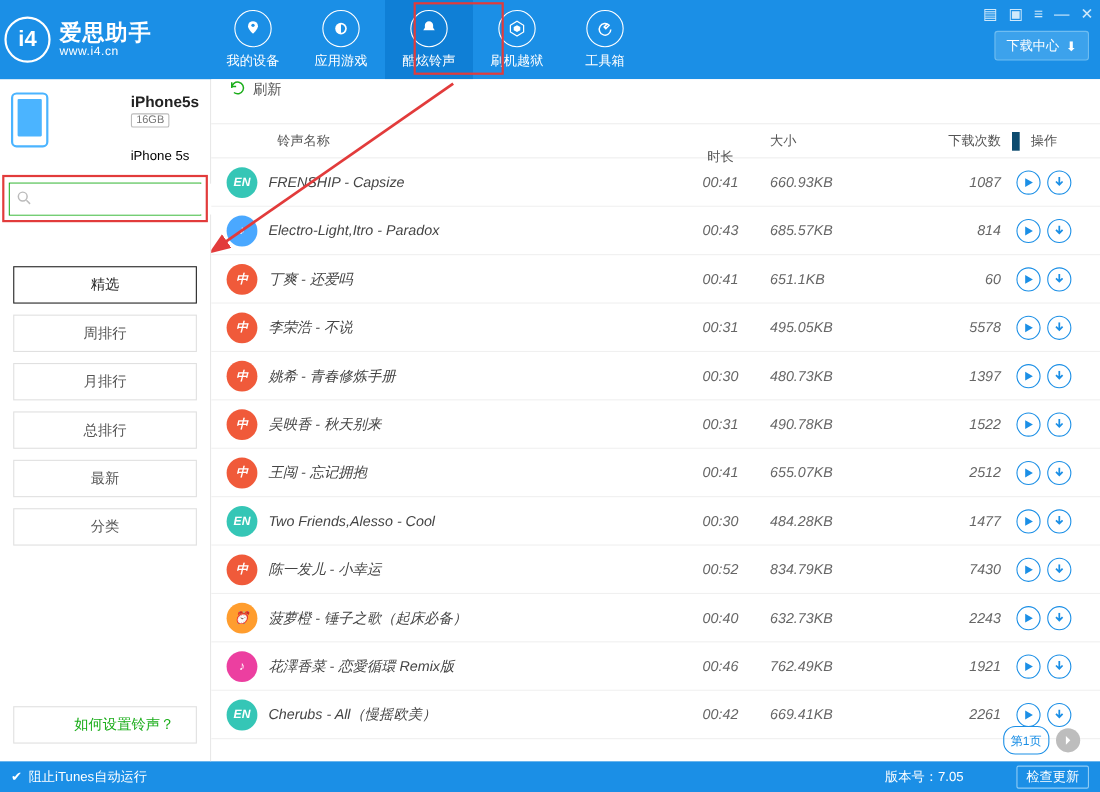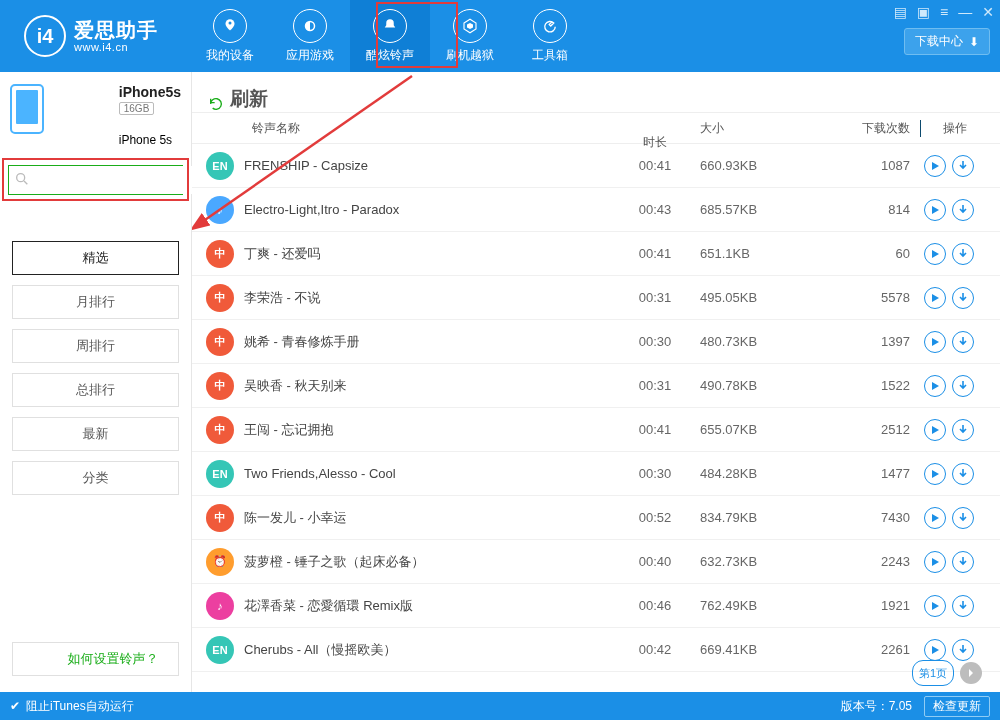--- a/index.html
+++ b/index.html
@@ -1,20 +1,20 @@
 <!DOCTYPE html>
 <html><head>
 <meta charset="utf-8">
 <style>
   * { margin: 0; padding: 0; box-sizing: border-box; font-family: "Microsoft YaHei", Arial, sans-serif; }
   body { width: 1000px; height: 720px; overflow: hidden; background: #f5f5f5; font-size: 13px; color: #333; }
 
   
   .header { height: 72px; background: linear-gradient(#1b8fe6, #1b8fe6); display: flex; align-items: center; position: relative; }
-  .logo-area { width: 190px; display: flex; align-items: center; padding-left: 24px; gap: 8px; }
+  .logo-area { width: 190px; display: flex; align-items: center; padding-left: 4px; gap: 8px; }
   .logo-circle { width: 42px; height: 42px; border: 2px solid #fff; border-radius: 50%; display: flex; align-items: center; justify-content: center; color: #fff; font-size: 20px; font-weight: bold; }
   .logo-text { color: #fff; line-height: 1.1; }
   .logo-text .cn { font-size: 20px; font-weight: bold; letter-spacing: 1px; }
   .logo-text .url { font-size: 11px; letter-spacing: .5px; }
 
   .nav-tabs { display: flex; height: 100%; }
   .nav-tab { width: 80px; height: 100%; display: flex; flex-direction: column; align-items: center; justify-content: center; color: #fff; cursor: pointer; gap: 4px; }
   .nav-tab.active { background: #0f7fd6; }
   .nav-tab .icon-ring { width: 34px; height: 34px; border: 1.5px solid #fff; border-radius: 50%; display: flex; align-items: center; justify-content: center; }
   .nav-tab .icon-ring svg { width: 18px; height: 18px; fill: #fff; }
@@ -44,31 +44,31 @@
   .search-btn { width: 44px; background: #1aad19; color: #fff; display: flex; align-items: center; justify-content: center; font-size: 13px; cursor: pointer; }
 
   .side-menu { display: flex; flex-direction: column; gap: 10px; padding: 0 12px; margin-top: 32px; }
   .side-item { height: 34px; border: 1px solid #e0e0e0; display: flex; align-items: center; justify-content: center; font-size: 13px; color: #555; cursor: pointer; background: #fff; }
   .side-item.active { border: 1px solid #222; color: #222; font-weight: 500; }
 
   .help-link { margin: auto 12px 16px; height: 34px; border: 1px solid #e0e0e0; display: flex; align-items: center; justify-content: center; font-size: 13px; color: #1aad19; cursor: pointer; padding-left: 35px; }
 
   
   .main { flex: 1; background: #fff; display: flex; flex-direction: column; position: relative; }
-  .refresh-bar { height: 40px; display: flex; align-items: flex-end; padding: 0 16px; gap: 6px; color: #555; font-size: 19px; cursor: pointer; font-weight: bold; }
+  .refresh-bar { height: 40px; display: flex; align-items: flex-start; padding: 0 16px; gap: 6px; color: #555; font-size: 13px; cursor: pointer; }
   .refresh-bar svg { width: 16px; height: 16px; stroke: #1aad19; fill: none; stroke-width: 2; }
 
   .table-head { height: 32px; display: flex; align-items: center; border-top: 1px solid #eee; border-bottom: 1px solid #eee; font-size: 12px; color: #555; }
   .col-name  { flex: 1; padding-left: 60px; }
   .col-time  { width: 90px; text-align: center; margin-top: 29px; }
   .col-size  { width: 120px; text-align: left; }
   .col-count { width: 100px; text-align: right; padding-right: 10px; }
-  .col-ops   { width: 80px; text-align: left; border-left: 1px solid #0c4a6e; padding-left: 22px; }
-
-  .rows { flex: 1; overflow: hidden; }
+  .col-ops   { width: 80px; text-align: left; border-left: 7px solid #0c4a6e; padding-left: 10px; }
+
+  .rows { flex: 1; overflow: hidden; font-style: italic; }
   .row { height: 44px; display: flex; align-items: center; border-bottom: 1px solid #f0f0f0; font-size: 13px; color: #444; }
   .row .badge { width: 28px; height: 28px; border-radius: 50%; display: flex; align-items: center; justify-content: center; color: #fff; font-size: 11px; font-weight: bold; }
   .row .title-cell { flex: 1; display: flex; align-items: center; gap: 10px; padding-left: 14px; }
   .row .time-cell  { width: 90px; text-align: center; color: #666; }
   .row .size-cell  { width: 120px; text-align: left; color: #666; }
   .row .count-cell { width: 100px; text-align: right; padding-right: 10px; color: #666; }
   .row .ops-cell   { width: 80px; display: flex; gap: 6px; padding-left: 4px; }
   .op-btn { width: 22px; height: 22px; border: 1.6px solid #1b8fe6; border-radius: 50%; display: flex; align-items: center; justify-content: center; cursor: pointer; }
   .op-btn svg { width: 10px; height: 10px; fill: #1b8fe6; }
 
@@ -77,21 +77,21 @@
   .pager .next { width: 22px; height: 22px; border-radius: 50%; background: #bdbdbd; display: flex; align-items: center; justify-content: center; cursor: pointer; }
   .pager .next svg { width: 10px; height: 10px; fill: #fff; }
 
   
   .red-arrow { position: absolute; pointer-events: none; }
 
   
   .footer { height: 28px; background: #1b8fe6; color: #fff; display: flex; align-items: center; padding: 0 10px; font-size: 12px; justify-content: space-between; }
   .footer-left { display: flex; align-items: center; gap: 6px; }
   .footer-right { display: flex; align-items: center; gap: 12px; }
-  .check-update { border: 1px solid #8fccf5; padding: 1px 8px; border-radius: 2px; cursor: pointer; }
+  .check-update { border: 1px solid #8fccf5; padding: 1px 8px; border-radius: 2px; cursor: pointer; margin-left: 36px; }
 </style>
 </head>
 <body>
 
 <div class="header">
   <div class="logo-area">
     <div class="logo-circle">i4</div>
     <div class="logo-text">
       <div class="cn">爱思助手</div>
       <div class="url">www.i4.cn</div>
@@ -178,22 +178,22 @@
             <circle cx="10" cy="10" r="6" stroke="#bbb" stroke-width="2" fill="none"></circle>
             <line x1="15" y1="15" x2="20" y2="20" stroke="#bbb" stroke-width="2"></line>
           </svg>
         <input type="text" placeholder="" style="">
         <div class="search-btn">搜索</div>
       </div>
     </div>
 
     <div class="side-menu" id="side-menu">
         <div class="side-item active">精选</div>
+        <div class="side-item">周排行</div>
         <div class="side-item">月排行</div>
-        <div class="side-item">周排行</div>
         <div class="side-item">总排行</div>
         <div class="side-item">最新</div>
         <div class="side-item">分类</div>
       </div>
 
     <div class="help-link">如何设置铃声？</div>
   </div>
 
   <div class="main">
     <div class="refresh-bar">

